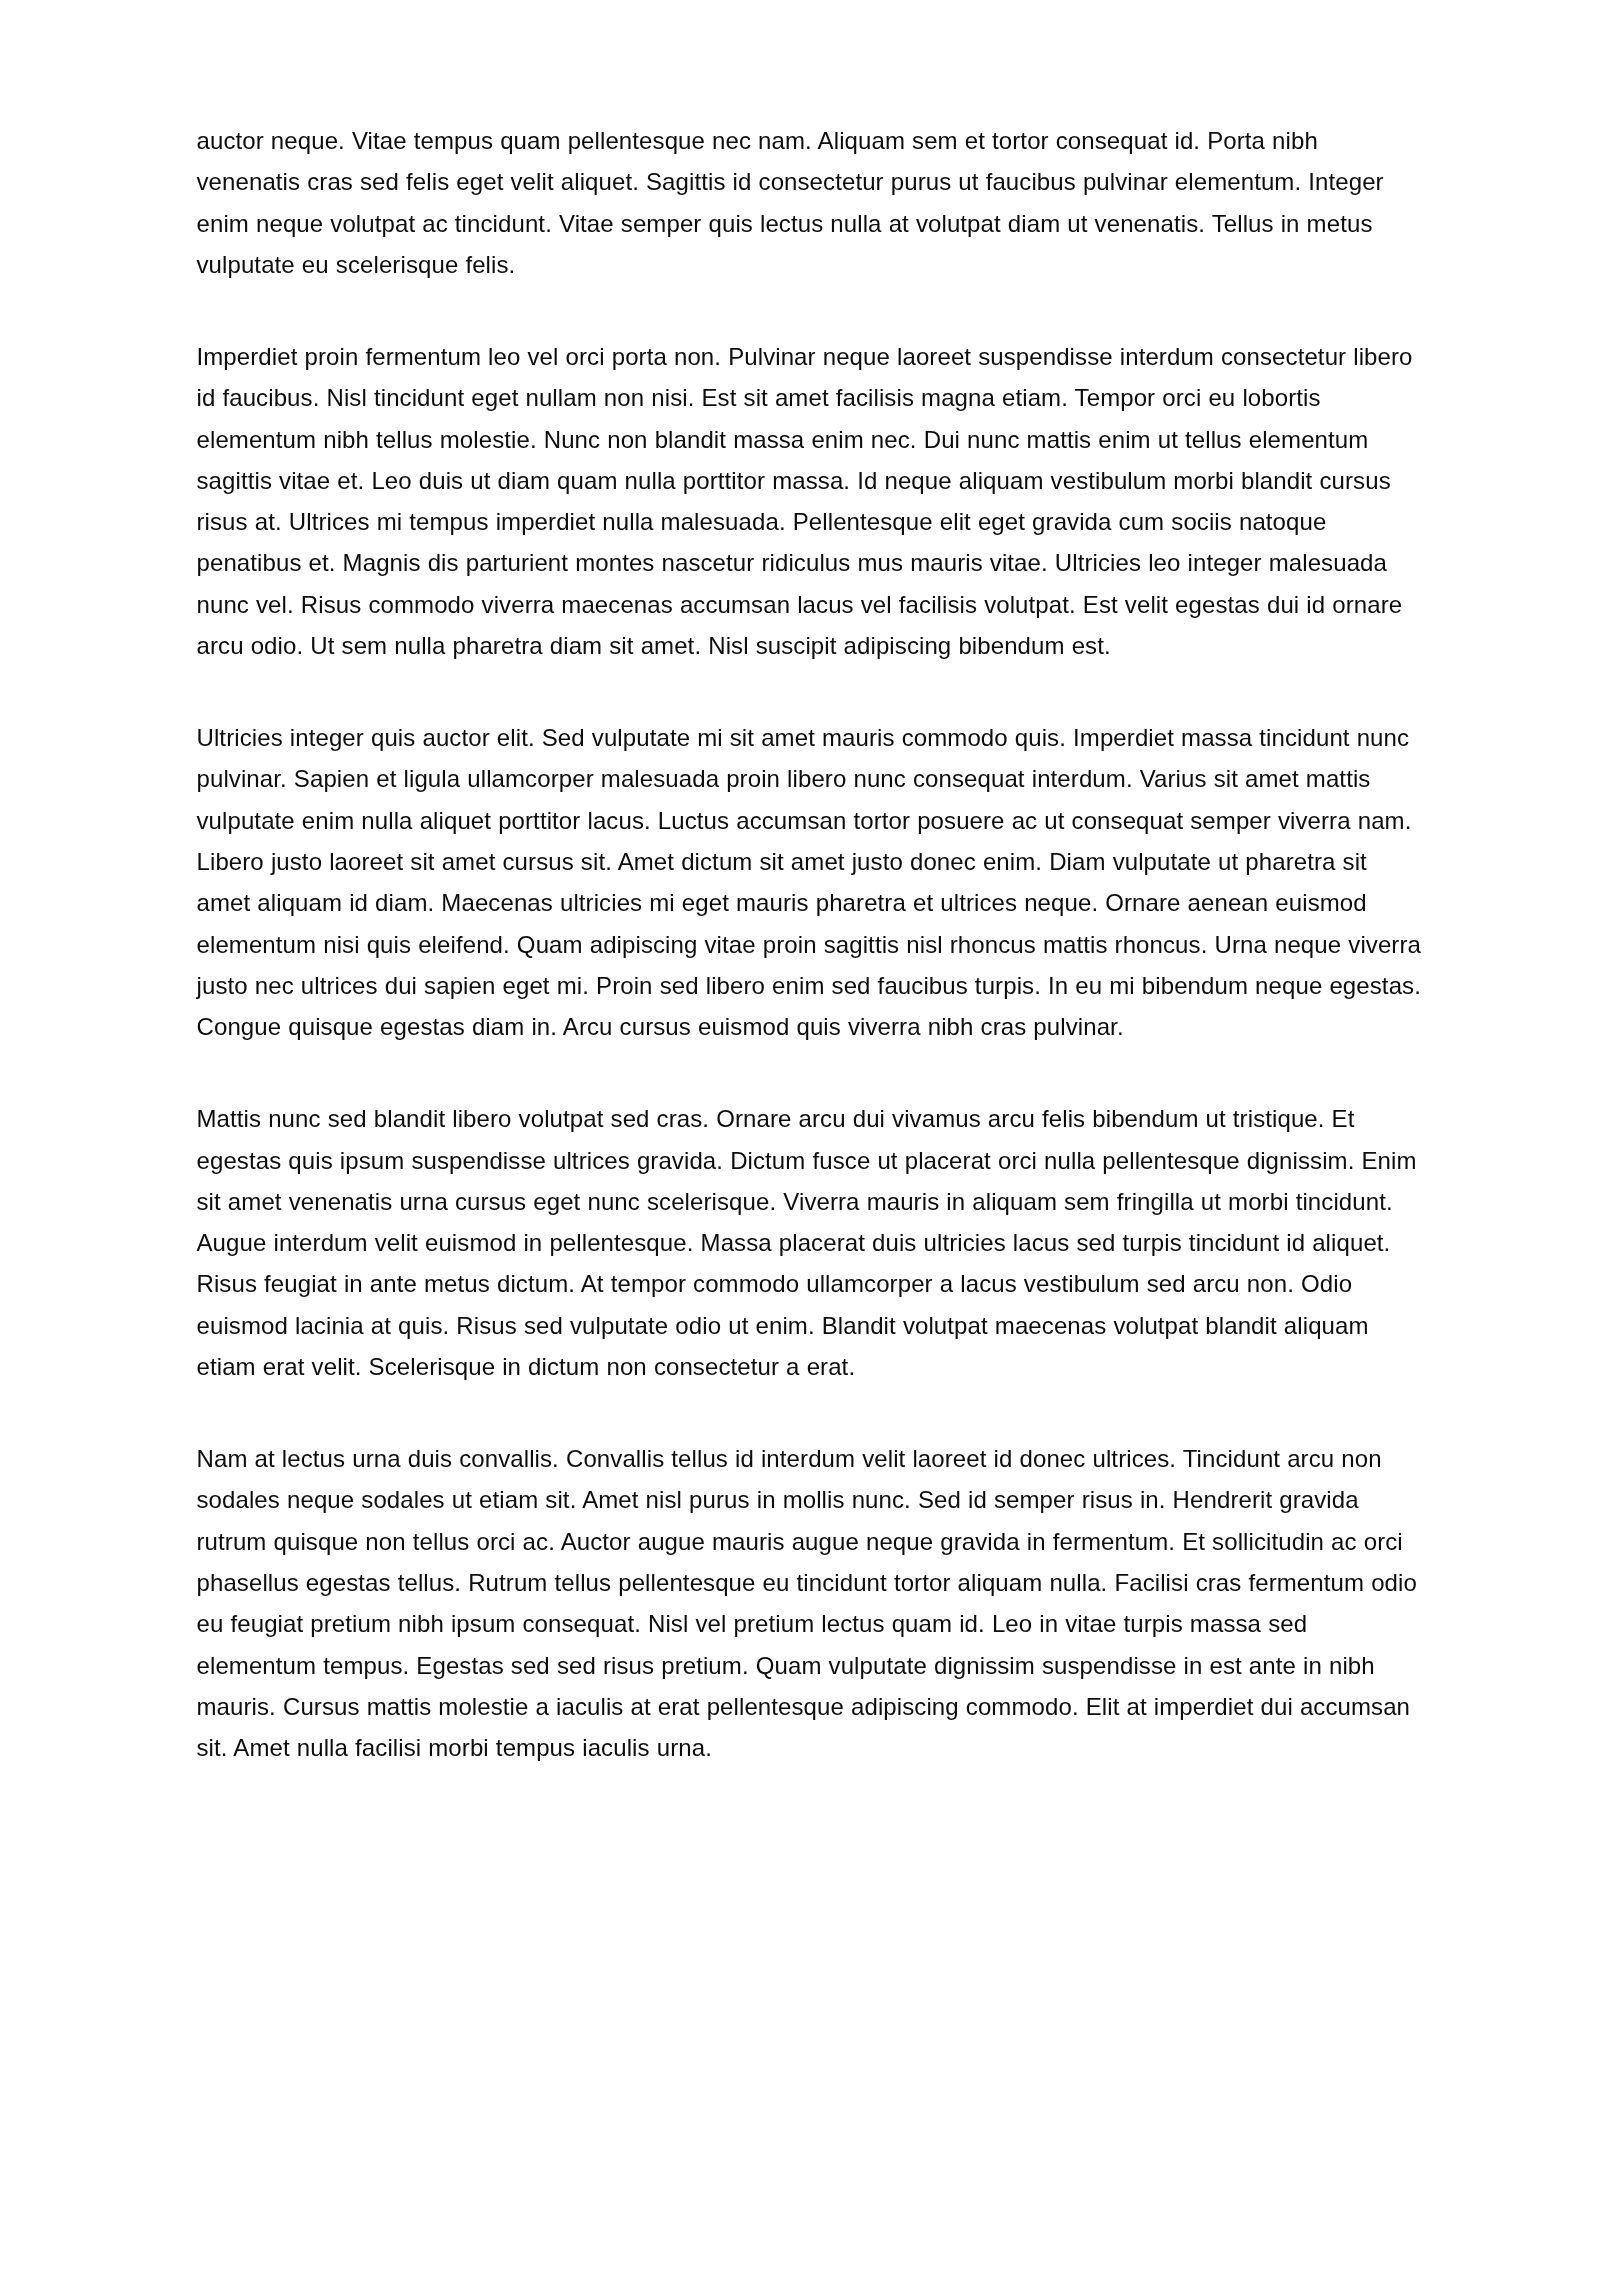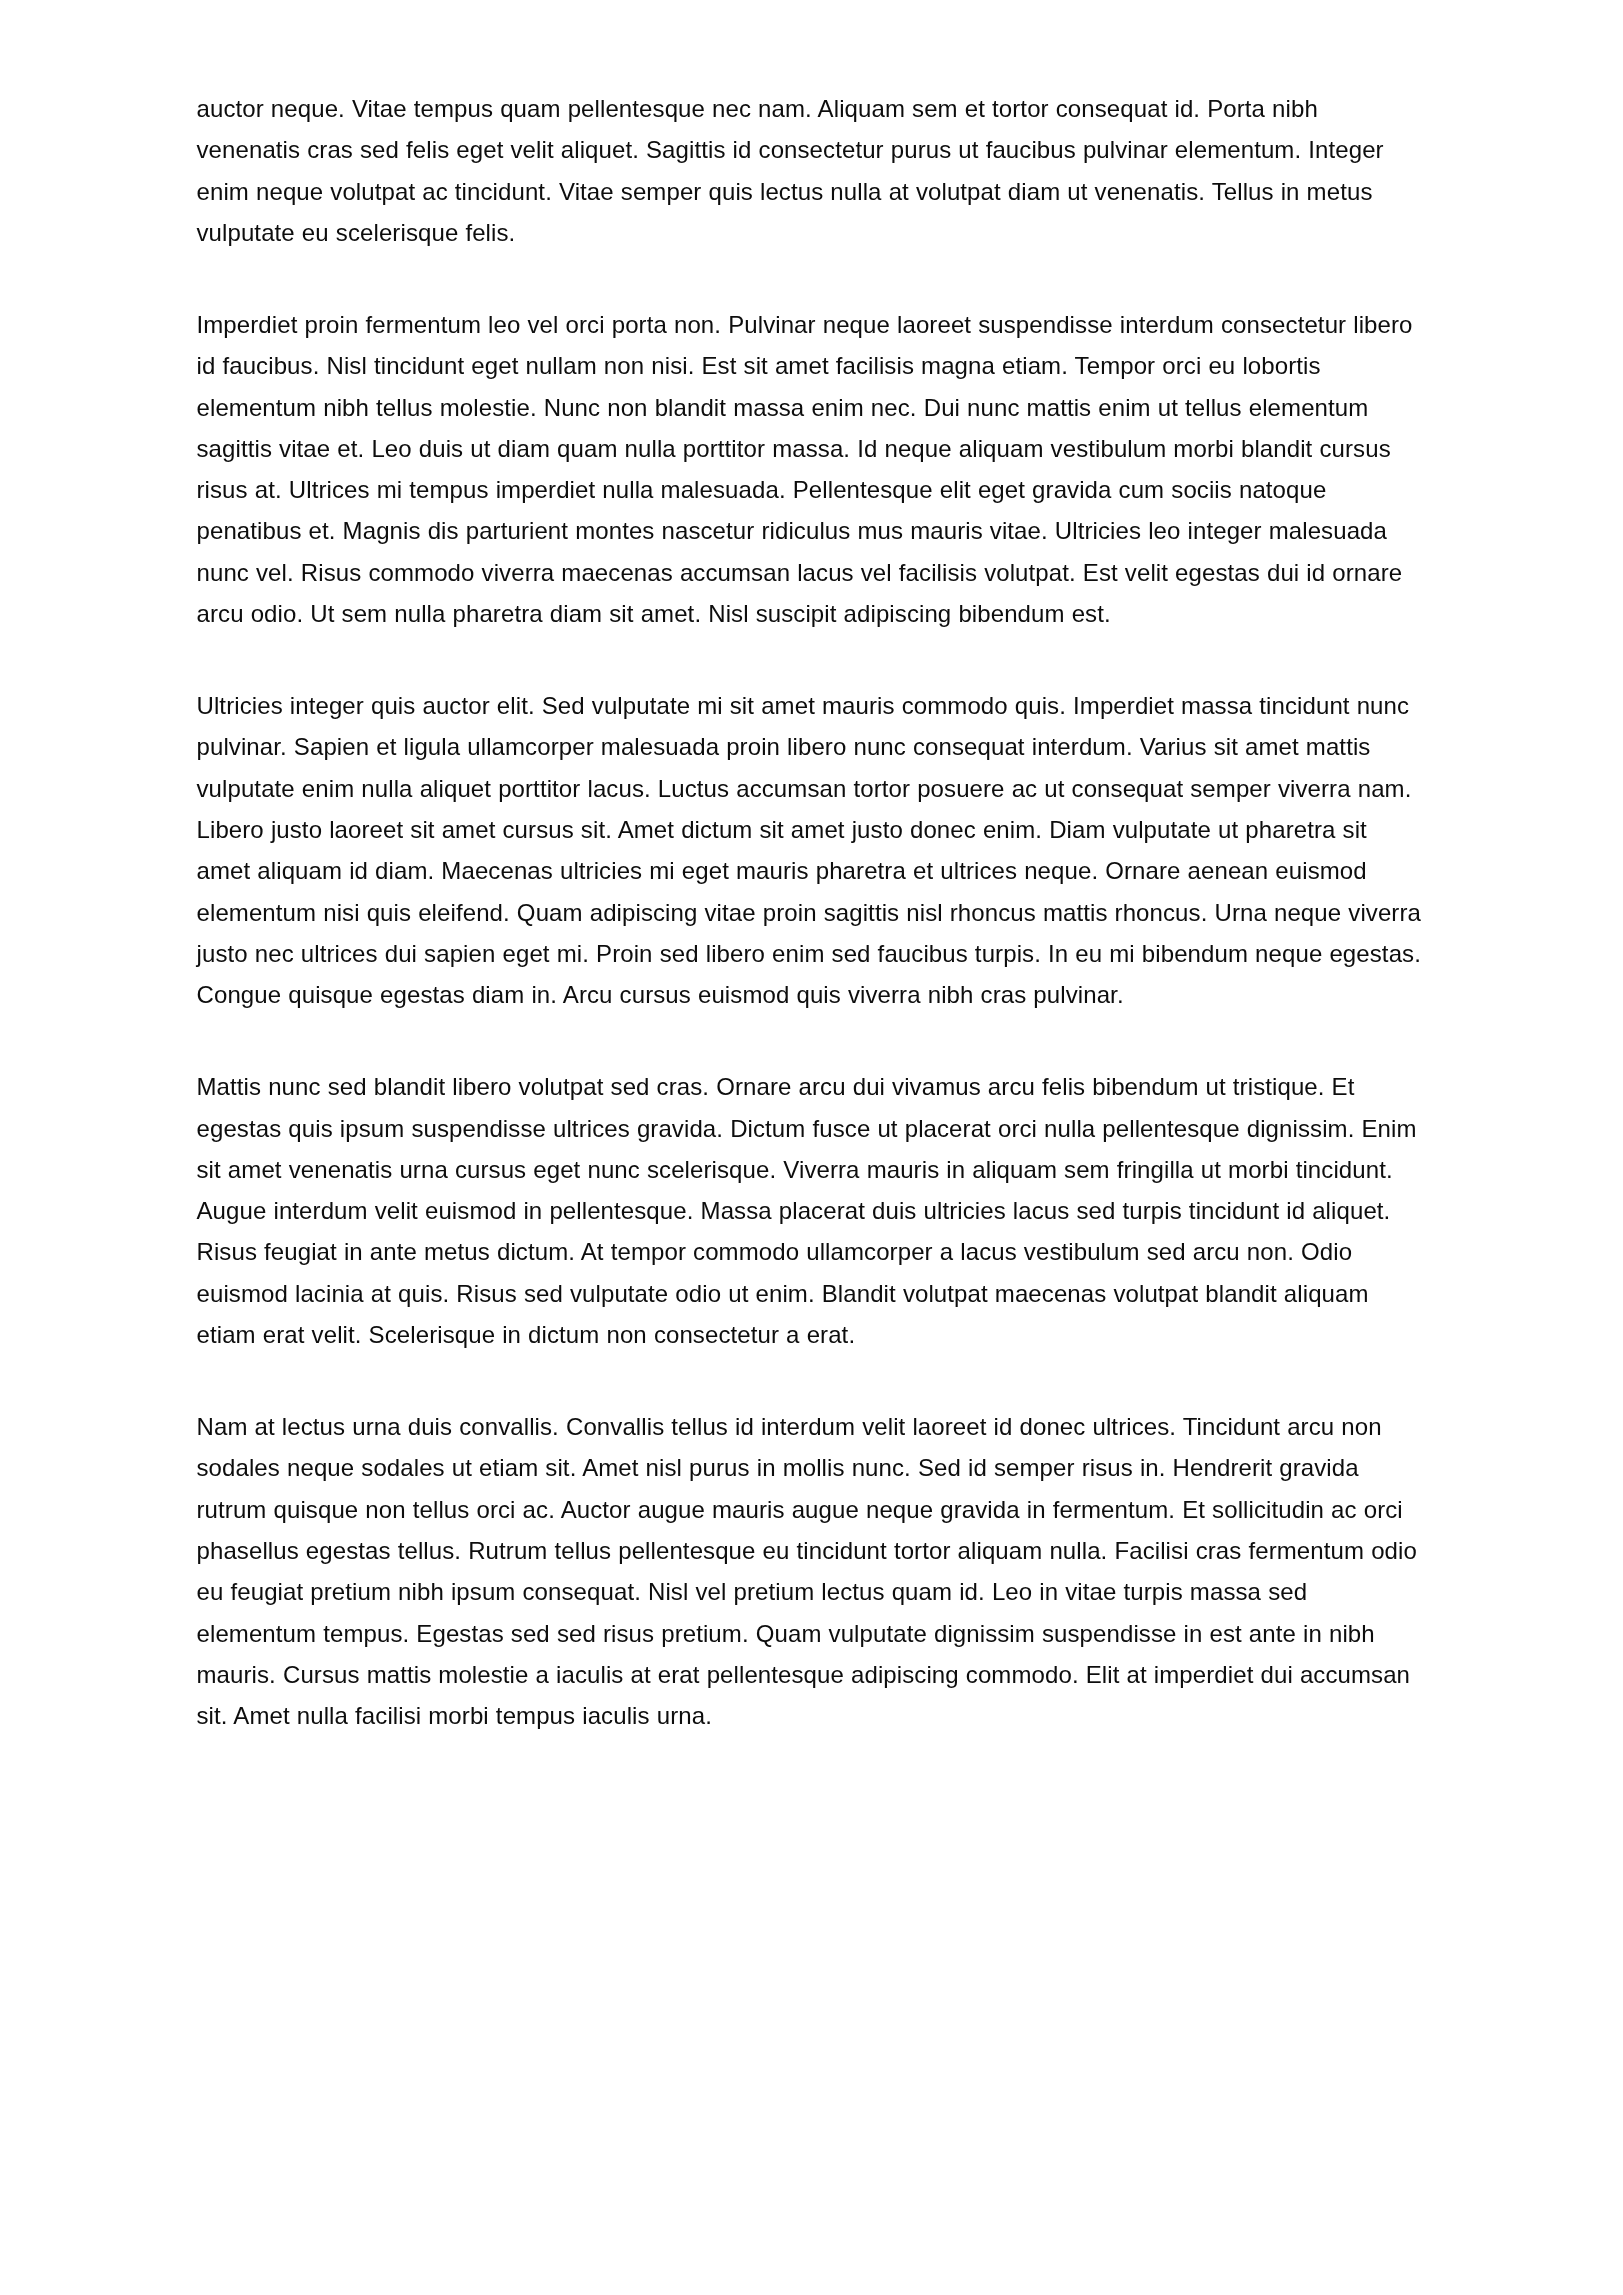--- a/index.html
+++ b/index.html
@@ -12,21 +12,21 @@
     height: 2295px;
     font-family: "Liberation Serif", serif;
     color: #000000;
   }
   .page {
     position: relative;
     width: 1623px;
     height: 2295px;
     background: #ffffff;
     box-sizing: border-box;
-    padding: 88px 196px 196px 196px;
+    padding: 120px 196px 196px 196px;
   }
   .doc-body {
     width: 1230px;
     margin: 0 auto;
   }
   .para {
     font-family: "Liberation Sans", sans-serif;
     font-size: 24px;
     line-height: 1.72;
     text-align: left;

